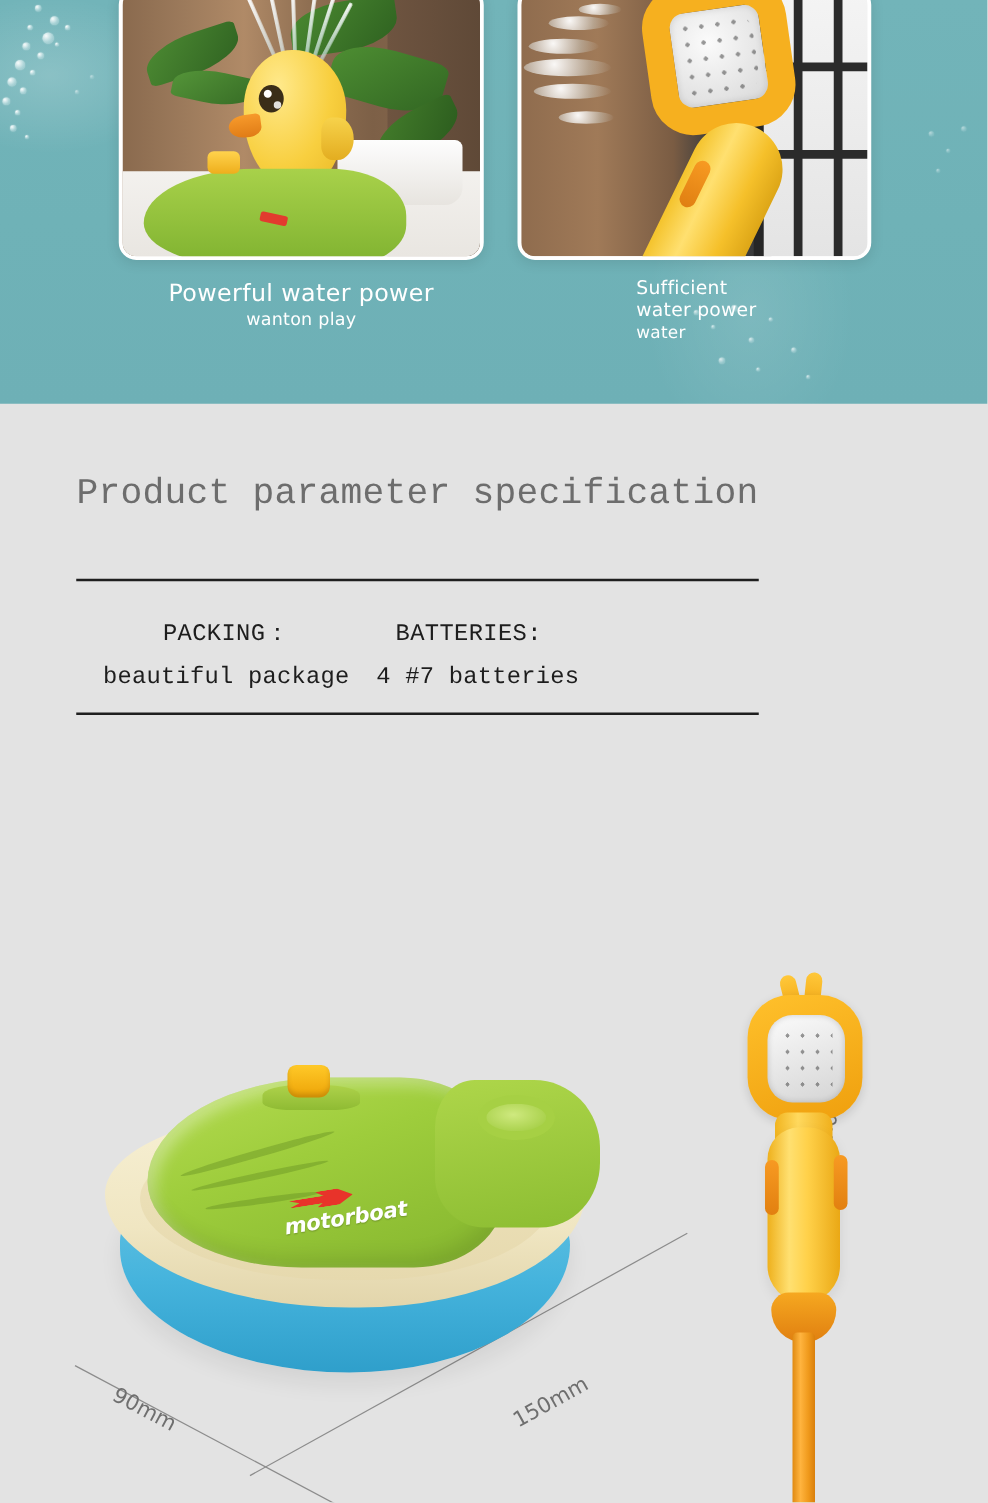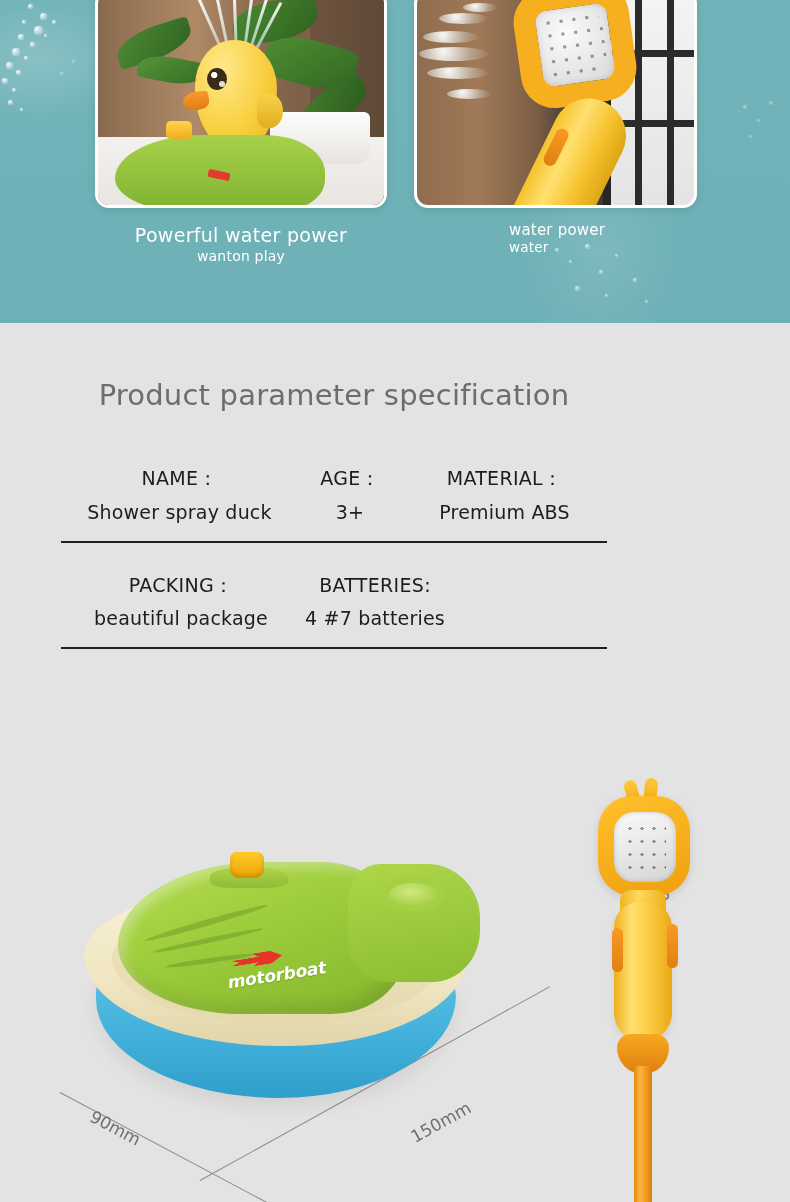--- a/index.html
+++ b/index.html
@@ -126,21 +126,21 @@
   .cap-left {
     position:absolute; left:95px; top:224px; width:292px; text-align:center; color:#ffffff;
   }
   .cap-left .t1 { font-size:19px; letter-spacing:.3px; line-height:1.2; }
   .cap-left .t2 { font-size:14px; margin-top:1px; letter-spacing:.2px; }
   .cap-right { position:absolute; left:509px; top:221px; width:230px; color:#ffffff; }
   .cap-right .t1 { font-size:15px; line-height:1.22; letter-spacing:.2px; }
   .cap-right .t2 { font-size:13.5px; line-height:1.24; letter-spacing:.2px; }
 
   
-  .spec-wrap { position:absolute; left:0; top:323px; width:668px; }
+  .spec-wrap { position:absolute; left:0; top:323px; width:668px;font-family:Liberation Mono, monospace; }
   .spec-title {
     text-align:center; color:#6d6d6d; font-size:29px; font-weight:400;
     letter-spacing:.2px; margin-top:55px;
   }
   .spec-sub {
     text-align:center; color:#8b8b8b; font-size:22px; font-weight:400;
     letter-spacing:.2px; margin-top:22px;
   }
   .spec-table { margin:52px auto 0; width:546px; }
   .spec-row { display:flex; align-items:flex-start; }
@@ -334,44 +334,31 @@
         <div class="spray" style="left:46px;top:10px;width:34px;height:9px;"></div>
       </div>
     </figure>
 
     <div class="cap-left">
       <div class="t1">Powerful water power</div>
       <div class="t2">wanton play</div>
     </div>
 
     <div class="cap-right">
+      <div class="t1">Sufficient</div>
       <div class="t1">water power</div>
       <div class="t2">water</div>
     </div>
   </section>
 
   <section class="spec-wrap">
     <h1 class="spec-title">Product parameter specification</h1>
 
     <div class="spec-table">
 
-      <div class="spec-row">
-        <div class="spec-cell r1c1">
-          <div class="k">NAME：</div>
-          <div class="v">Shower spray duck</div>
-        </div>
-        <div class="spec-cell r1c2">
-          <div class="k">AGE：</div>
-          <div class="v">3+</div>
-        </div>
-        <div class="spec-cell r1c3">
-          <div class="k">MATERIAL：</div>
-          <div class="v">Premium ABS</div>
-        </div>
-      </div>
 
       <div class="spec-div"></div>
 
       <div class="spec-row" style="margin-top:28px;align-items:center;">
         <div class="spec-cell r2c1">
           <div class="k">PACKING：</div>
           <div class="v">beautiful package</div>
         </div>
         <div class="spec-cell r2c3">
           <div class="k">BATTERIES:</div>

